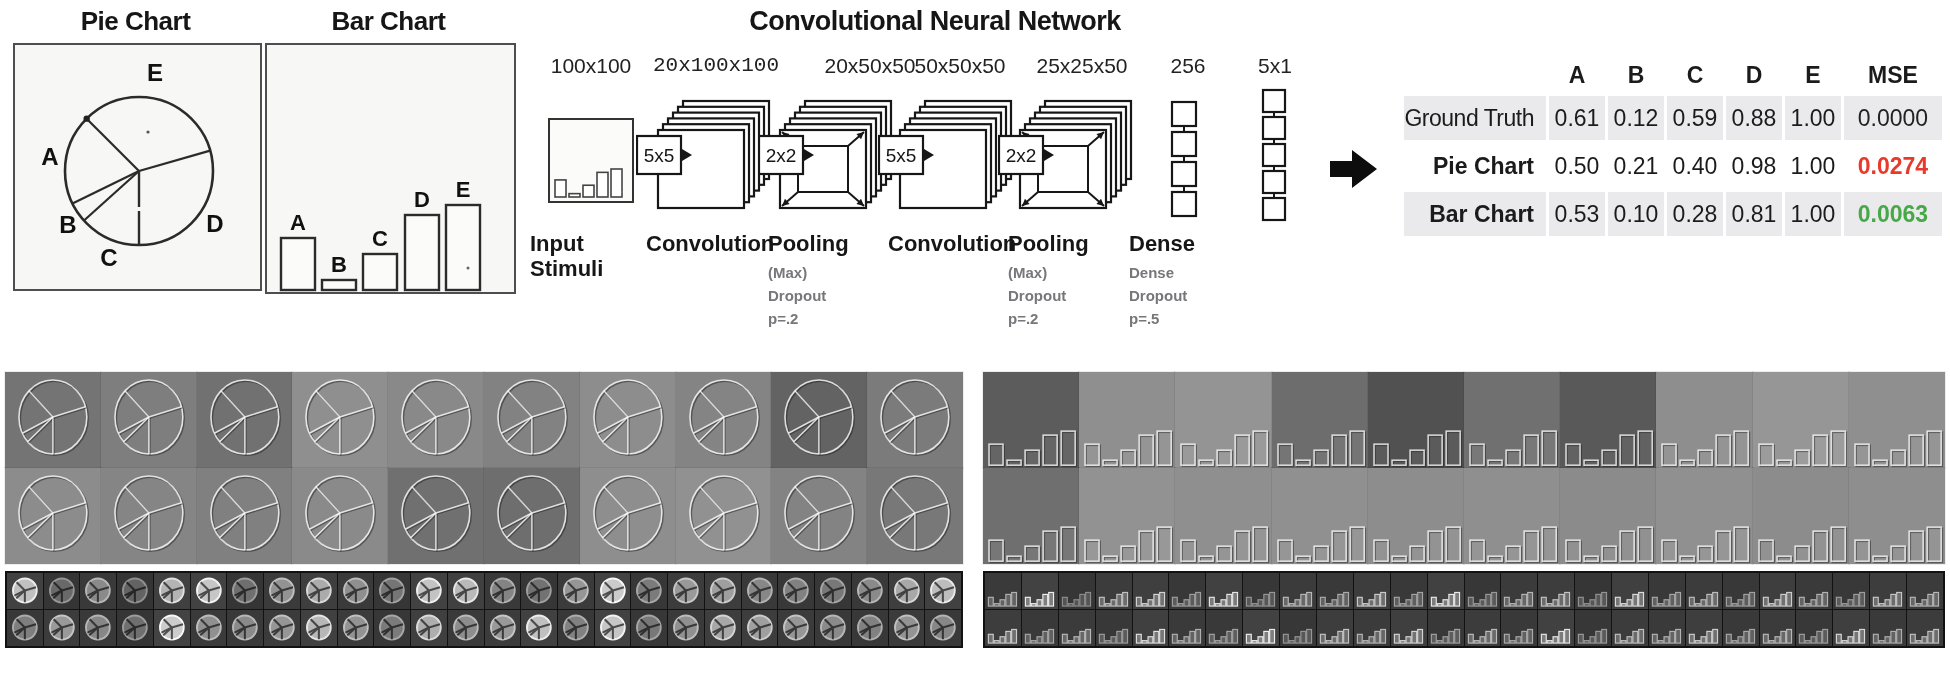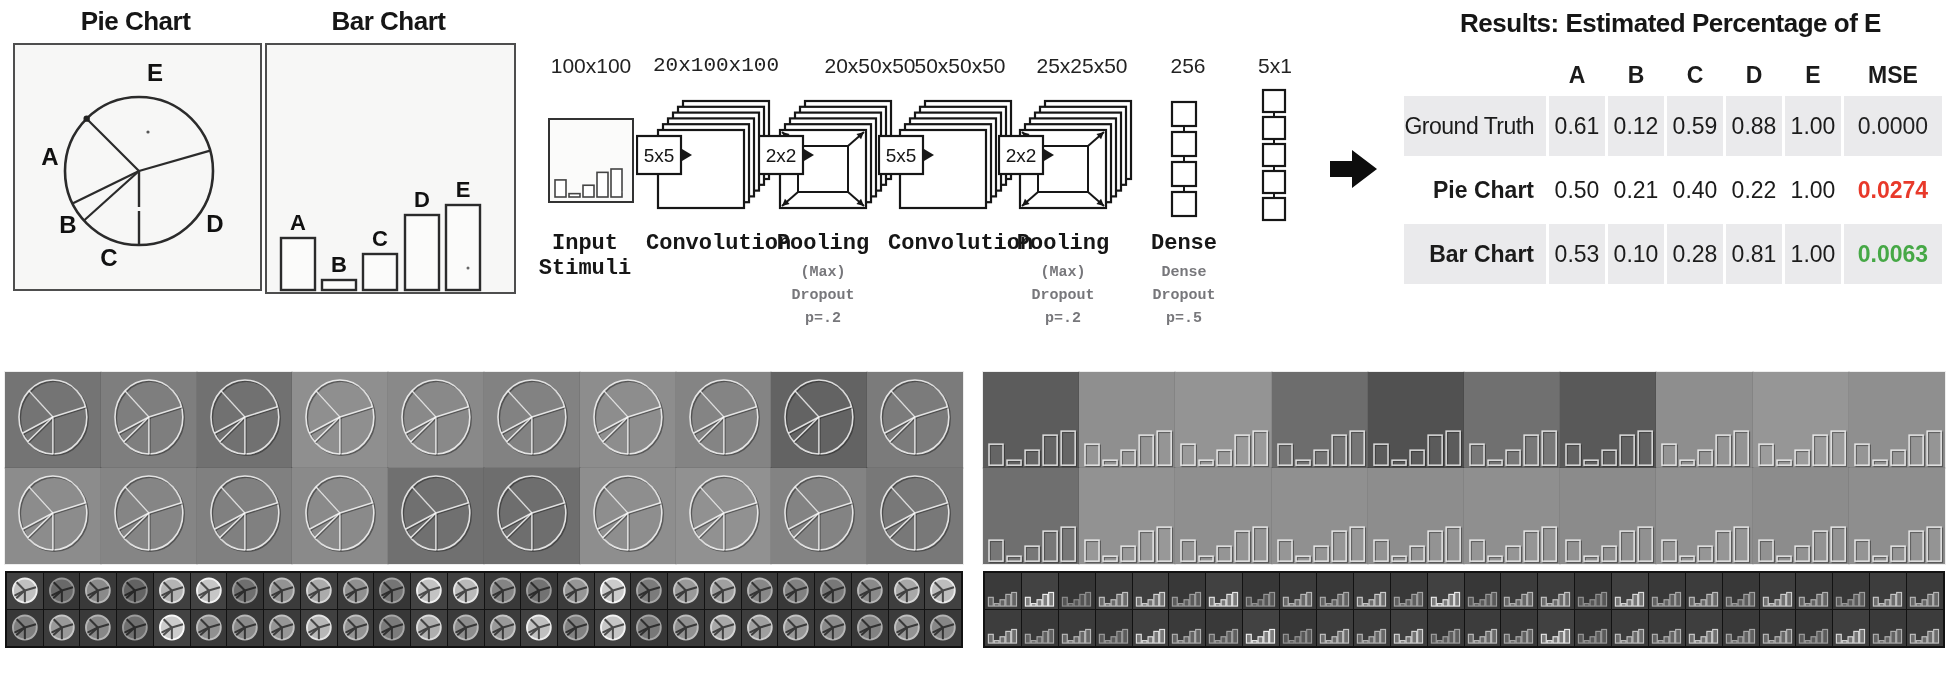--- a/index.html
+++ b/index.html
@@ -4,25 +4,25 @@
 <style>
   html,body{margin:0;padding:0;background:#ffffff;}
   .fig{position:relative;width:1950px;height:696px;background:#ffffff;overflow:hidden;
        font-family:"Liberation Sans","DejaVu Sans",sans-serif;color:#1b1b1b;}
   .abs{position:absolute;}
   .ttl{font-weight:700;font-size:26px;letter-spacing:-0.5px;text-align:center;color:#161616;}
   
   .stim-panel{background:#f7f7f6;border:2px solid #4e4e4e;}
   
   .dim-label{font-size:21px;color:#222;text-align:center;white-space:nowrap;transform:translateX(-50%);}
-  .layer-name{font-weight:700;font-size:22px;text-align:center;transform:translateX(-50%);line-height:1.12;color:#161616;font-family:Liberation Mono, monospace;}
+  .layer-name{font-weight:700;font-size:22px;transform:translateX(-50%);line-height:1.12;color:#161616;}
   .layer-sub{font-weight:600;font-size:15px;color:#77777b;line-height:1.55;margin-top:4px;}
   
   .res-grid{display:grid;grid-template-columns:142px 56px 56px 56px 56px 56px 98px;column-gap:3px;row-gap:4px;}
-  .res-cell{display:flex;align-items:center;justify-content:center;font-size:23px;height:60px;}
+  .res-cell{display:flex;align-items:center;justify-content:center;font-size:23px;height:44px;}
   .res-head{height:34px;font-weight:700;}
   .res-label{justify-content:flex-end;padding-right:12px;box-sizing:border-box;white-space:nowrap;}
   
   .act-grid{display:grid;}
   .act-caption{font-weight:700;font-size:29px;text-align:center;letter-spacing:-0.5px;color:#141414;}
   .small-strip{background:#121212;display:grid;gap:1px;padding:2px;box-sizing:border-box;}
   .tile{width:100%;height:100%;}
   svg{display:block;}
 </style>
 </head>
@@ -60,20 +60,21 @@
         <rect x="96" y="209" width="34" height="36" fill="#fbfbfa" stroke="#2b2b2b" stroke-width="2.4"></rect>
         <text x="113" y="201" text-anchor="middle" font-size="22" font-weight="700" fill="#111">C</text>
         <rect x="138" y="170" width="34" height="75" fill="#fbfbfa" stroke="#2b2b2b" stroke-width="2.4"></rect>
         <text x="155" y="162" text-anchor="middle" font-size="22" font-weight="700" fill="#111">D</text>
         <rect x="179" y="160" width="34" height="85" fill="#fbfbfa" stroke="#2b2b2b" stroke-width="2.4"></rect>
         <text x="196" y="152" text-anchor="middle" font-size="22" font-weight="700" fill="#111">E</text>
         <circle cx="201" cy="223" r="1.5" fill="#666"></circle>
       </svg>
   </div>
 
+  <div class="abs ttl" style="left:655px;top:6px;width:560px;font-size:27px;">Convolutional Neural Network</div>
 
   <div id="cnn-root" class="abs" style="left:0;top:0;width:1950px;height:330px;">
       <div class="abs dim-label" style="left: 591px; top: 54px;">100x100</div>
       <div class="abs" style="left: 548px; top: 118px; width: 86px; height: 85px; background: rgb(251, 251, 250); border: 2px solid rgb(51, 51, 51); box-sizing: border-box;">
         <svg width="82" height="81" viewBox="0 0 82 81">
           <rect x="5" y="59.92" width="11" height="17.08" fill="#fff" stroke="#444" stroke-width="1.6"></rect>
           <rect x="19" y="73.64" width="11" height="3.36" fill="#fff" stroke="#444" stroke-width="1.6"></rect>
           <rect x="33" y="65.24" width="11" height="11.76" fill="#fff" stroke="#444" stroke-width="1.6"></rect>
           <rect x="47" y="52.36" width="11" height="24.64" fill="#fff" stroke="#444" stroke-width="1.6"></rect>
           <rect x="61" y="49" width="11" height="28" fill="#fff" stroke="#444" stroke-width="1.6"></rect>
@@ -199,41 +200,40 @@
         </svg>
       </div>
     </div>
 
   <div class="abs" style="left:1330px;top:148px;">
     <svg width="48" height="42" viewBox="0 0 48 42">
       <polygon points="0,13 22,13 22,2 47,21 22,40 22,29 0,29" fill="#0d0d0d"></polygon>
     </svg>
   </div>
 
-  <div class="abs ttl" style="left:1398px;top:8px;width:545px;">Results: Estimated Percentage of E</div>
   <div id="results-table" class="abs res-grid" style="left:1404px;top:58px;">
       <div class="res-cell res-head"></div>
       <div class="res-cell res-head">A</div>
       <div class="res-cell res-head">B</div>
       <div class="res-cell res-head">C</div>
       <div class="res-cell res-head">D</div>
       <div class="res-cell res-head">E</div>
       <div class="res-cell res-head">MSE</div>
       <div class="res-cell res-label" style="background: rgb(234, 234, 236); font-weight: 400; letter-spacing: -0.5px;">Ground Truth</div>
       <div class="res-cell" style="background: rgb(234, 234, 236);">0.61</div>
       <div class="res-cell" style="background: rgb(234, 234, 236);">0.12</div>
       <div class="res-cell" style="background: rgb(234, 234, 236);">0.59</div>
       <div class="res-cell" style="background: rgb(234, 234, 236);">0.88</div>
       <div class="res-cell" style="background: rgb(234, 234, 236);">1.00</div>
       <div class="res-cell" style="background: rgb(234, 234, 236); color: rgb(34, 34, 34); font-weight: 400;">0.0000</div>
       <div class="res-cell res-label" style="background: rgb(255, 255, 255); font-weight: 700;">Pie Chart</div>
       <div class="res-cell" style="background: rgb(255, 255, 255);">0.50</div>
       <div class="res-cell" style="background: rgb(255, 255, 255);">0.21</div>
       <div class="res-cell" style="background: rgb(255, 255, 255);">0.40</div>
-      <div class="res-cell" style="background: rgb(255, 255, 255);">0.22</div>
+      <div class="res-cell" style="background: rgb(255, 255, 255);">0.98</div>
       <div class="res-cell" style="background: rgb(255, 255, 255);">1.00</div>
       <div class="res-cell" style="background: rgb(255, 255, 255); color: rgb(232, 57, 42); font-weight: 700;">0.0274</div>
       <div class="res-cell res-label" style="background: rgb(234, 234, 236); font-weight: 700;">Bar Chart</div>
       <div class="res-cell" style="background: rgb(234, 234, 236);">0.53</div>
       <div class="res-cell" style="background: rgb(234, 234, 236);">0.10</div>
       <div class="res-cell" style="background: rgb(234, 234, 236);">0.28</div>
       <div class="res-cell" style="background: rgb(234, 234, 236);">0.81</div>
       <div class="res-cell" style="background: rgb(234, 234, 236);">1.00</div>
       <div class="res-cell" style="background: rgb(234, 234, 236); color: rgb(70, 168, 70); font-weight: 700;">0.0063</div>
     </div>

